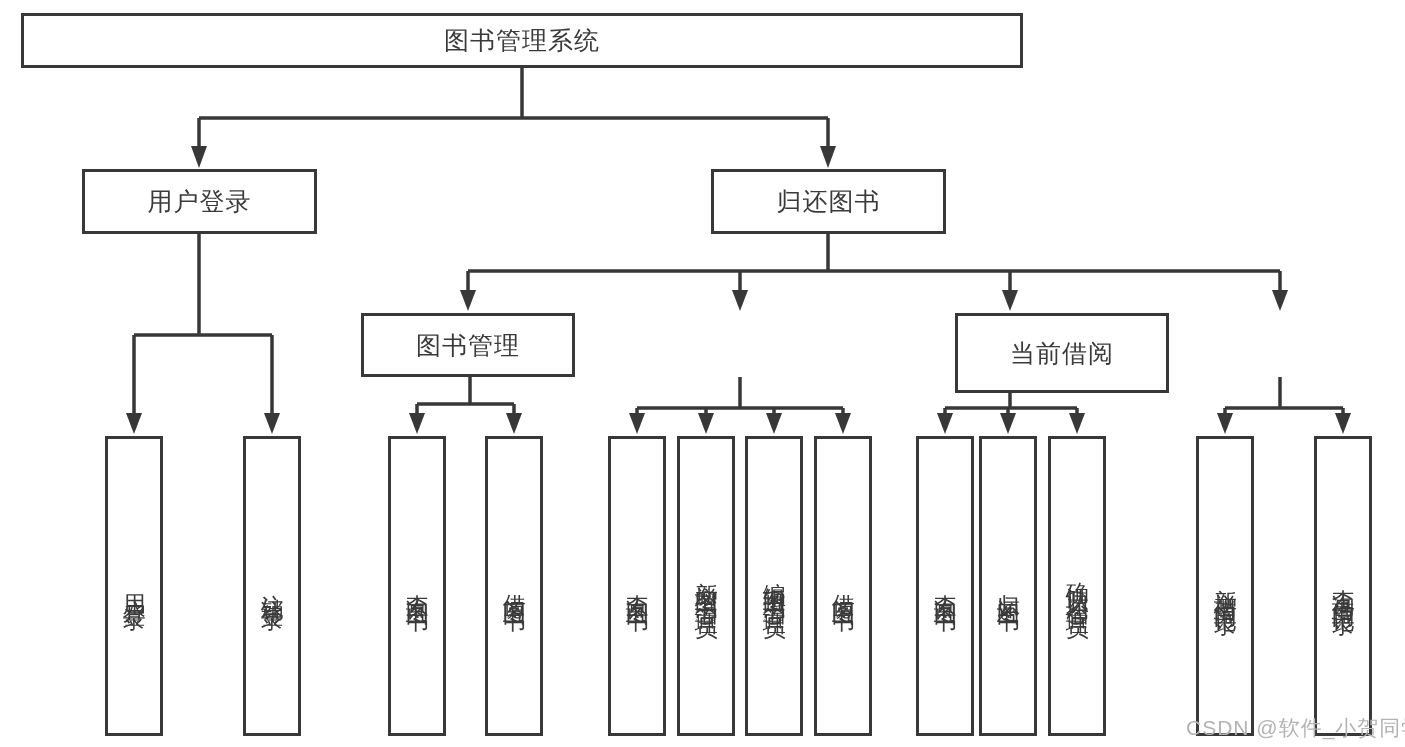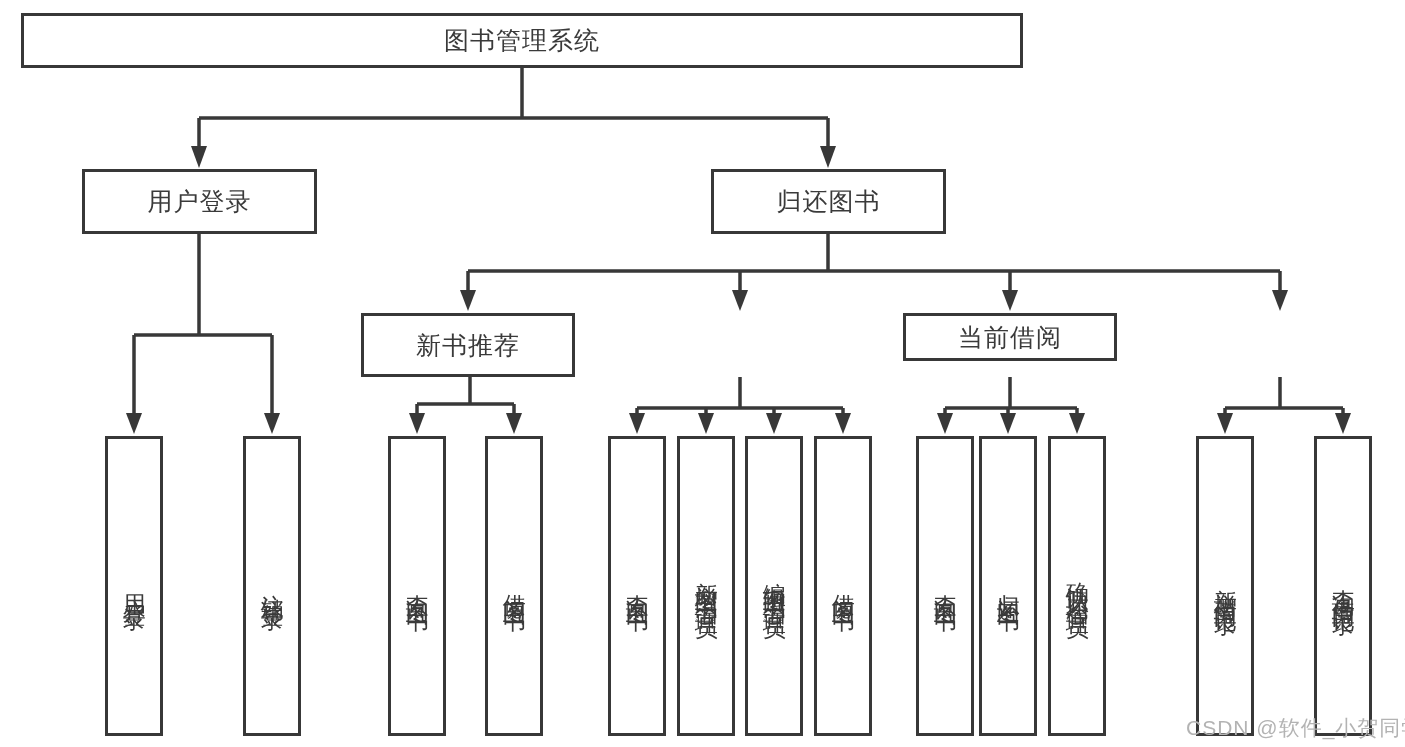--- a/index.html
+++ b/index.html
@@ -73,23 +73,23 @@
   </div>
 
   <div class="node hbox" style="left:82px;top:169px;width:235px;height:65px">
     <span class="label">用户登录</span>
   </div>
   <div class="node hbox" style="left:711px;top:169px;width:235px;height:65px">
     <span class="label">归还图书</span>
   </div>
 
   <div class="node hbox" style="left:361px;top:313px;width:214px;height:64px">
-    <span class="label">新书推荐</span>
+    <span class="label">图书管理</span>
   </div>
-  <div class="node hbox" style="left:903px;top:313px;width:214px;height:48px">
+  <div class="node hbox" style="left:955px;top:313px;width:214px;height:80px">
     <span class="label">当前借阅</span>
   </div>
 
   <div class="node vbox" style="left:105px;top:436px;width:58px;height:300px">
     <span class="label">用户登录</span>
   </div>
   <div class="node vbox" style="left:243px;top:436px;width:58px;height:300px">
     <span class="label">注销登录</span>
   </div>
 

